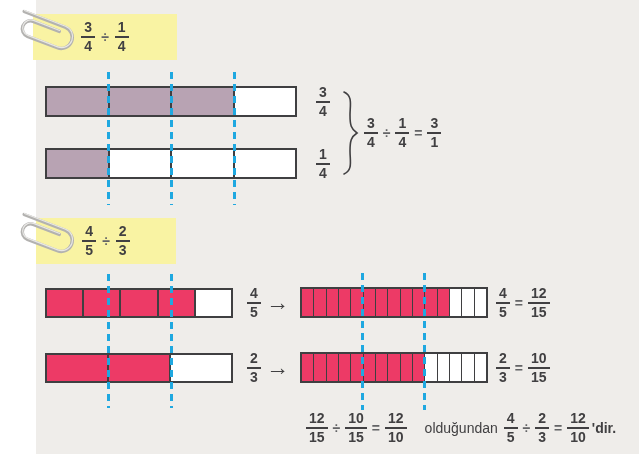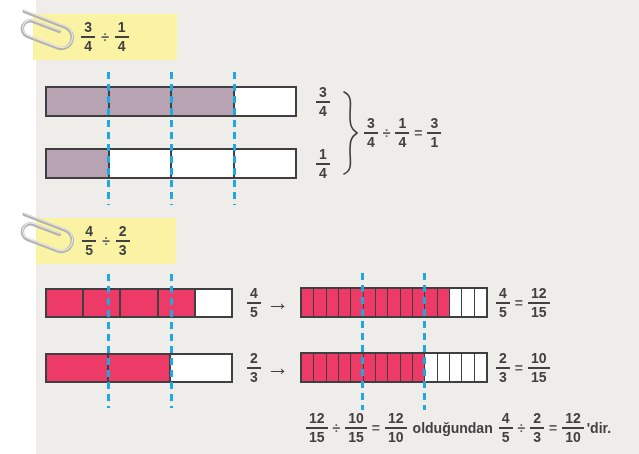--- a/index.html
+++ b/index.html
@@ -24,21 +24,21 @@
   .bar .cell + .cell{border-left:2px solid var(--bar_border,#3f3f41);}
   .bar.fine .cell + .cell{border-left-width:1.5px;}
   .bar.mauve .cell.shaded{background:var(--mauve,#b8a3b3);}
   .bar.pink .cell.shaded{background:var(--pink,#ed3a66);}
   .vdash{position:absolute;width:3px;z-index:4;
     background:repeating-linear-gradient(180deg,var(--dash_cyan,#1fa8e0) 0 7px,transparent 7px 12px);}
   .rowlabel{position:absolute;display:flex;align-items:center;justify-content:center;font-size:14px;z-index:2;}
   .equation{position:absolute;display:flex;align-items:center;gap:3px;font-size:14px;z-index:2;}
   .arrow{position:absolute;display:flex;align-items:center;font-size:23px;font-weight:bold;color:var(--text,#414042);z-index:2;}
   .conclusion{position:absolute;display:flex;align-items:center;gap:3px;font-size:14px;z-index:2;}
-  .word{font-weight:bold;color:var(--text,#414042);padding:0 3px;white-space:nowrap;}
+  .word{font-weight:normal;color:var(--text,#414042);padding:0 3px;white-space:nowrap;margin-left:12px;}
   .suffix{font-weight:bold;color:var(--text,#414042);white-space:nowrap;}
   .braceSvg{position:absolute;z-index:2;}
 </style>
 </head>
 <body>
 
 <div class="stage">
   <div class="panel"></div>
 
   <div class="note" style="left:33px;top:14px;width:144px;height:46px;">

